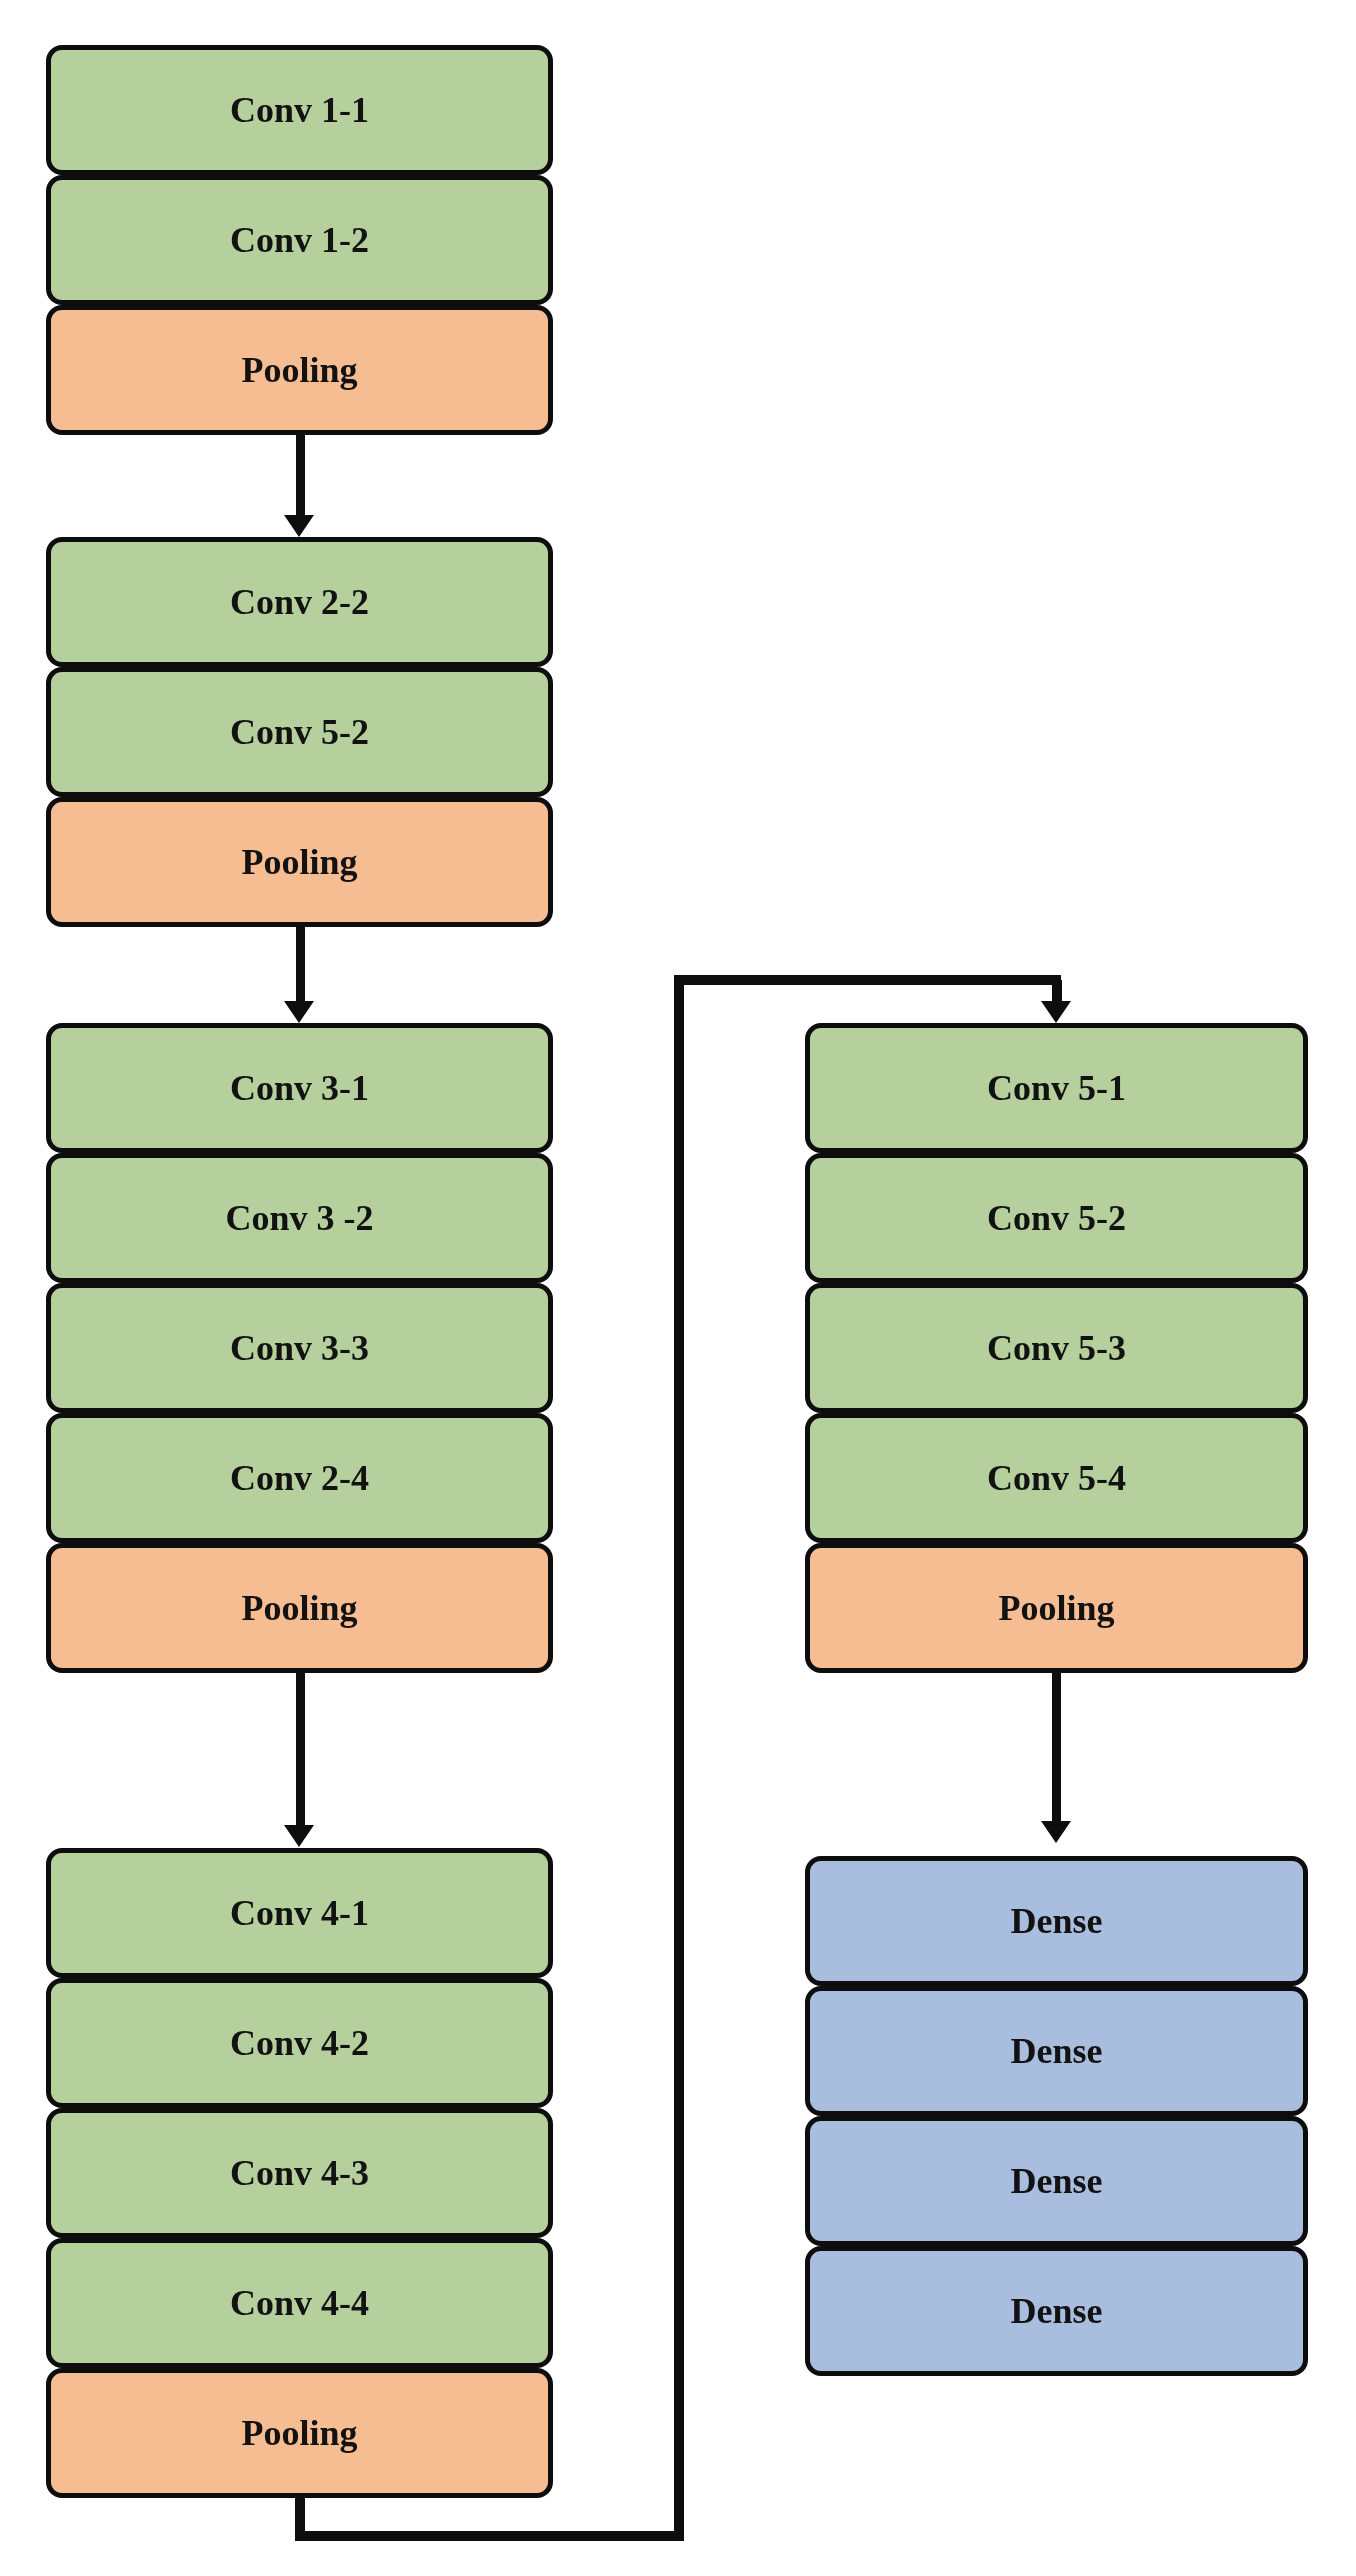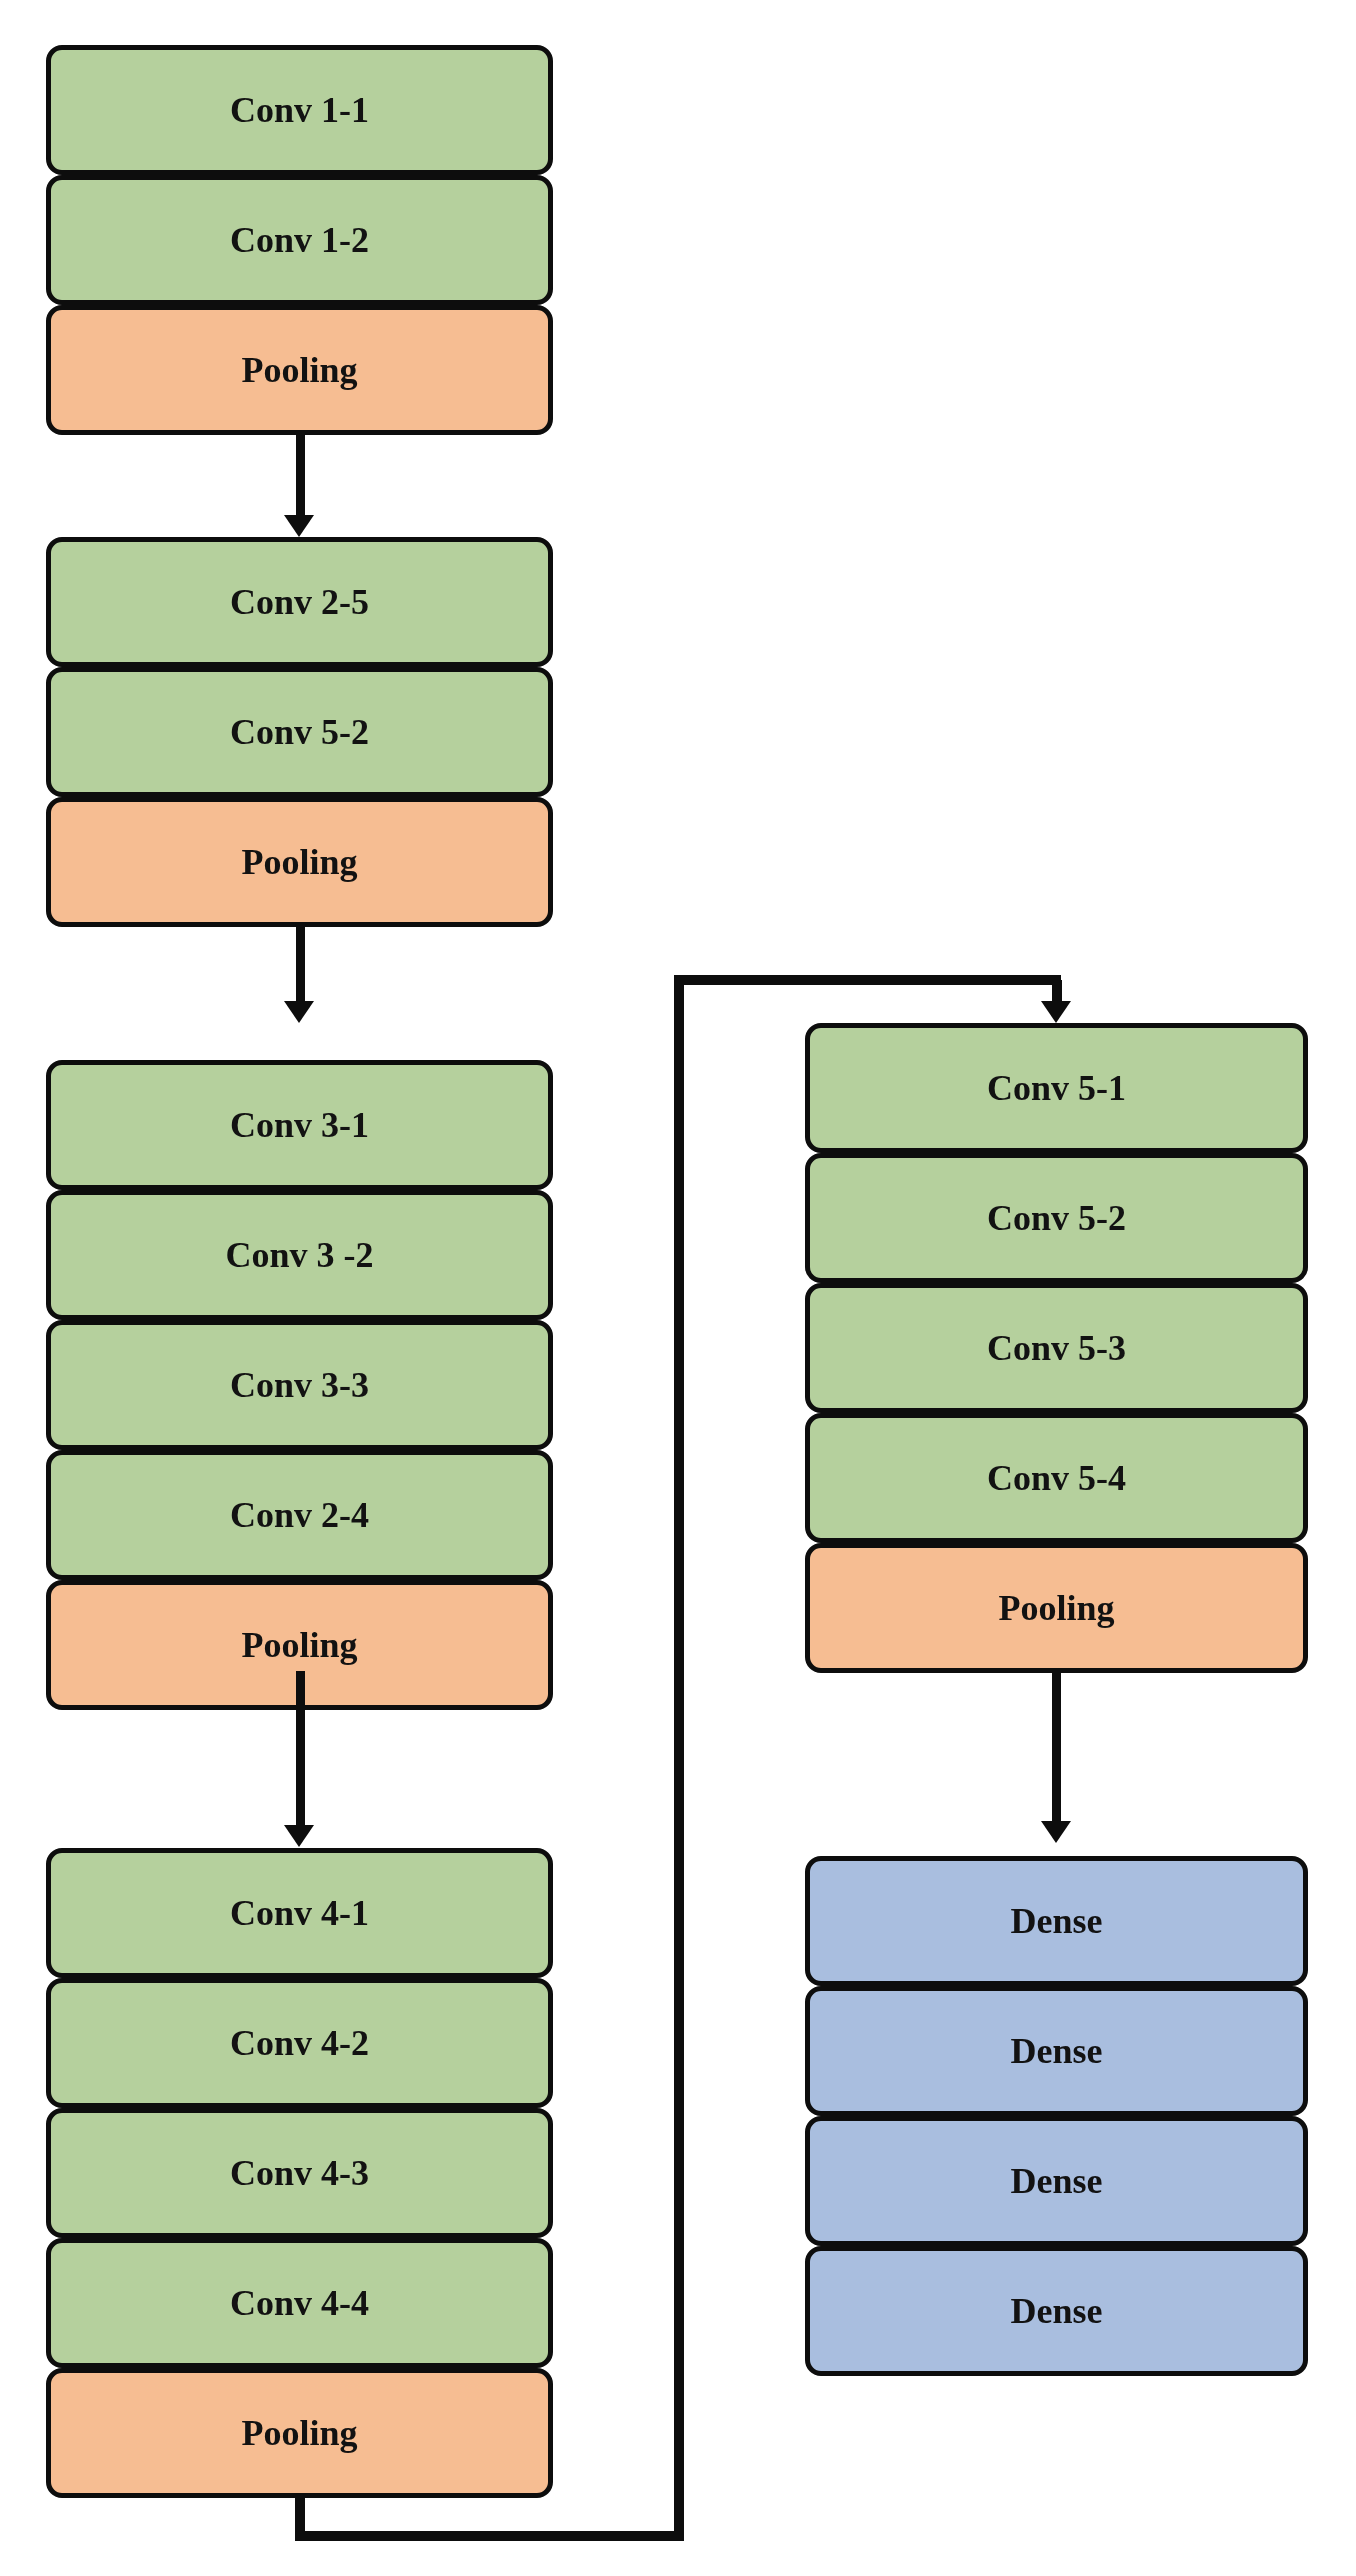--- a/index.html
+++ b/index.html
@@ -39,29 +39,29 @@
   <div class="group" style="left:46px;top:45px;width:507px;">
     <div class="node conv">Conv 1-1</div>
     <div class="node conv">Conv 1-2</div>
     <div class="node pooling">Pooling</div>
   </div>
 
   <div class="seg" style="left:296px;top:434px;width:8.9px;height:83px;"></div>
   <div class="arrowhead" style="left:284px;top:515px;"></div>
 
   <div class="group" style="left:46px;top:537px;width:507px;">
-    <div class="node conv">Conv 2-5</div>
+    <div class="node conv">Conv 2-2</div>
     <div class="node conv">Conv 5-2</div>
     <div class="node pooling">Pooling</div>
   </div>
 
   <div class="seg" style="left:296px;top:926px;width:8.9px;height:76px;"></div>
   <div class="arrowhead" style="left:284px;top:1001px;"></div>
 
-  <div class="group" style="left:46px;top:1060px;width:507px;">
+  <div class="group" style="left:46px;top:1023px;width:507px;">
     <div class="node conv">Conv 3-1</div>
     <div class="node conv">Conv 3 -2</div>
     <div class="node conv">Conv 3-3</div>
     <div class="node conv">Conv 2-4</div>
     <div class="node pooling">Pooling</div>
   </div>
 
   <div class="seg" style="left:296px;top:1671px;width:8.9px;height:155px;"></div>
   <div class="arrowhead" style="left:284px;top:1825px;"></div>
 

